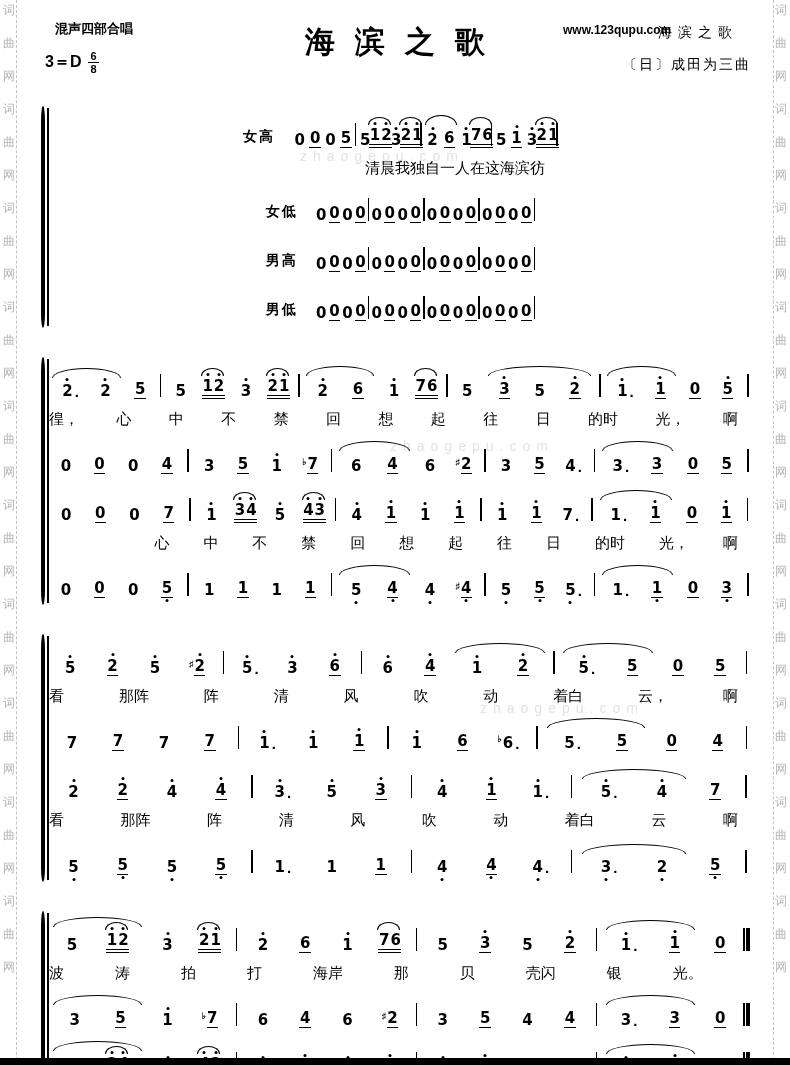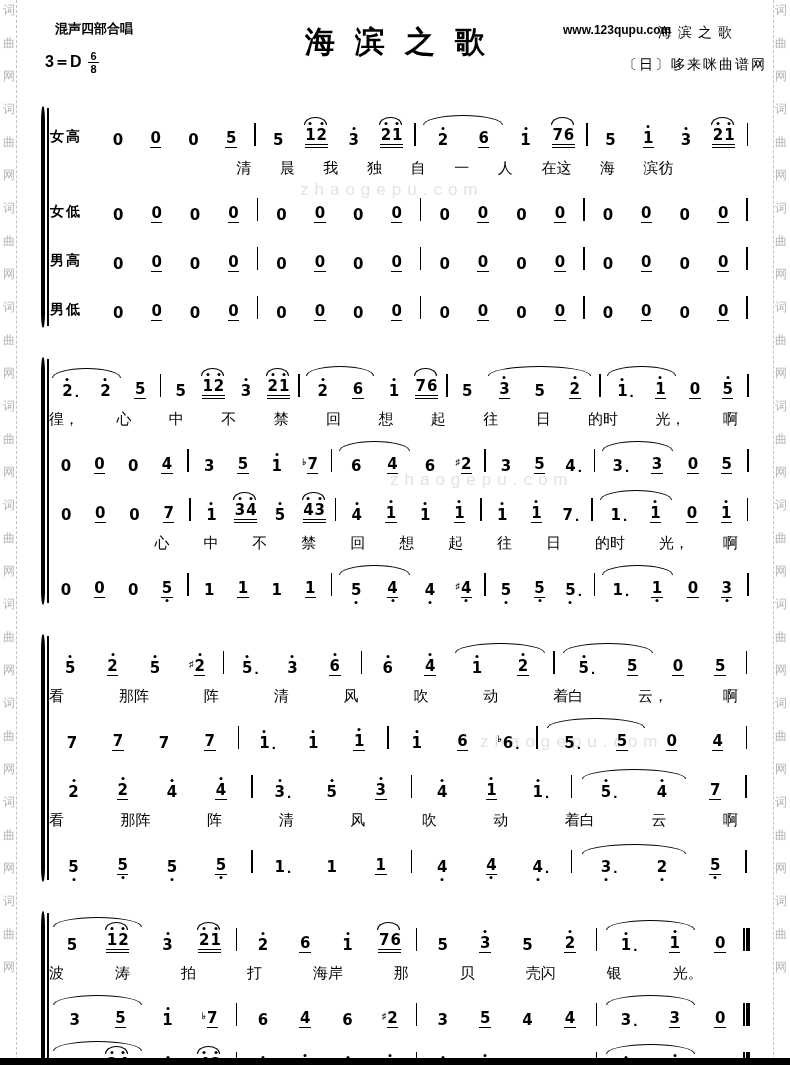--- a/index.html
+++ b/index.html
@@ -5,42 +5,42 @@
   html,body{margin:0;padding:0;background:#fff;}
   .page{position:relative;width:790px;height:1065px;background:#fff;overflow:hidden;
         font-family:"Liberation Sans",sans-serif;color:#000;}
   
   .rail{position:absolute;top:4px;bottom:0;width:16px;display:flex;flex-direction:column;
         align-items:center;gap:21px;color:#b5b5b5;font-size:12px;line-height:1;}
   .rail.left{left:1px;} .rail.right{right:1px;}
   .dash{position:absolute;top:0;bottom:0;width:0;border-left:1px dashed #c2c2c2;}
   .dash.left{left:16px;} .dash.right{right:16px;}
   .bottombar{position:absolute;left:0;right:0;bottom:0;height:7px;background:#000;}
-  .wm{position:absolute;color:#e3e3e3;font-size:17px;letter-spacing:6px;z-index:0;margin-top:32px;}
+  .wm{position:absolute;color:#e3e3e3;font-size:14px;letter-spacing:6px;z-index:0;}
   
   .header{position:relative;height:102px;z-index:1;}
   .site-left{position:absolute;left:55px;top:20px;font-size:13px;font-weight:bold;}
   .keysig{position:absolute;left:45px;top:50px;font-size:16px;font-weight:bold;display:flex;align-items:center;}
   .ts{display:inline-flex;flex-direction:column;font-size:11px;line-height:1.1;font-weight:bold;
       margin-left:7px;text-align:center;}
   .tsn{border-bottom:1.5px solid #000;padding:0 2px;}
   .title{position:absolute;left:0;right:0;top:22px;text-align:center;font-size:30px;font-weight:bold;
          letter-spacing:20px;text-indent:20px;font-family:"DejaVu Serif","Liberation Serif",serif;}
   .subtitle{position:absolute;left:0;right:0;top:76px;text-align:center;font-size:14px;font-weight:bold;letter-spacing:1px;}
   .site-right{position:absolute;left:563px;top:23px;font-size:12px;font-weight:bold;}
   .lyricist{position:absolute;left:658px;top:24px;font-size:14px;letter-spacing:6px;}
   .composer{position:absolute;left:623px;top:56px;font-size:14px;letter-spacing:2px;}
   
   #score{position:relative;margin:4px 38px 0 40px;z-index:1;}
   .system{display:flex;align-items:stretch;margin-bottom:29px;}
   .bracket{width:9px;position:relative;flex:none;}
   .bracket::before{content:"";position:absolute;top:0;bottom:0;left:1px;width:4px;background:#000;border-radius:60%/18px;}
   .bracket::after{content:"";position:absolute;top:2px;bottom:2px;left:7px;width:1.5px;background:#000;}
   .rows{flex:1;display:flex;flex-direction:column;}
-  .system.labeled .rows{margin-left:50px;}
+  .system.labeled .rows{margin-left:50px;align-items:center;}
   .row-n{position:relative;height:42px;display:flex;align-items:flex-end;padding-bottom:7px;}
   .row-l{height:26px;display:flex;align-items:center;justify-content:space-between;}
   .lyr{font-size:15px;white-space:nowrap;}
   .vlabel{position:absolute;left:-58px;bottom:9px;width:50px;text-align:center;
           font-size:14px;font-weight:bold;letter-spacing:2px;white-space:nowrap;}
   .slot{display:flex;justify-content:center;align-items:flex-end;flex-basis:0;min-width:0;}
   .note{display:inline-flex;align-items:flex-end;position:relative;padding:0 1px;line-height:1;}
   .dg{position:relative;display:inline-block;font-size:15px;font-weight:bold;
       font-family:"DejaVu Sans",sans-serif;line-height:1;padding:0 0.5px;}
   .da{position:absolute;top:-6px;left:50%;transform:translateX(-50%);width:3px;height:3px;border-radius:50%;background:#000;}
@@ -138,21 +138,21 @@
     <div class="keysig">
       <span>3＝D</span>
       <span class="ts">
         <span class="tsn">6</span>
         <span class="tsd">8</span>
       </span>
     </div>
     <div class="title">海滨之歌</div>
     <div class="site-right">www.123qupu.com</div>
     <div class="lyricist">海滨之歌</div>
-    <div class="composer">〔日〕哆来咪曲谱网</div>
+    <div class="composer">〔日〕成田为三曲</div>
   </div>
 
   <div id="score">
       <div class="system labeled">
         <div class="bracket"></div>
         <div class="rows">
           <div class="row-n">
             <span class="vlabel">女高</span>
             <span class="slot" style="flex-grow: 1;">
               <span class="note">

